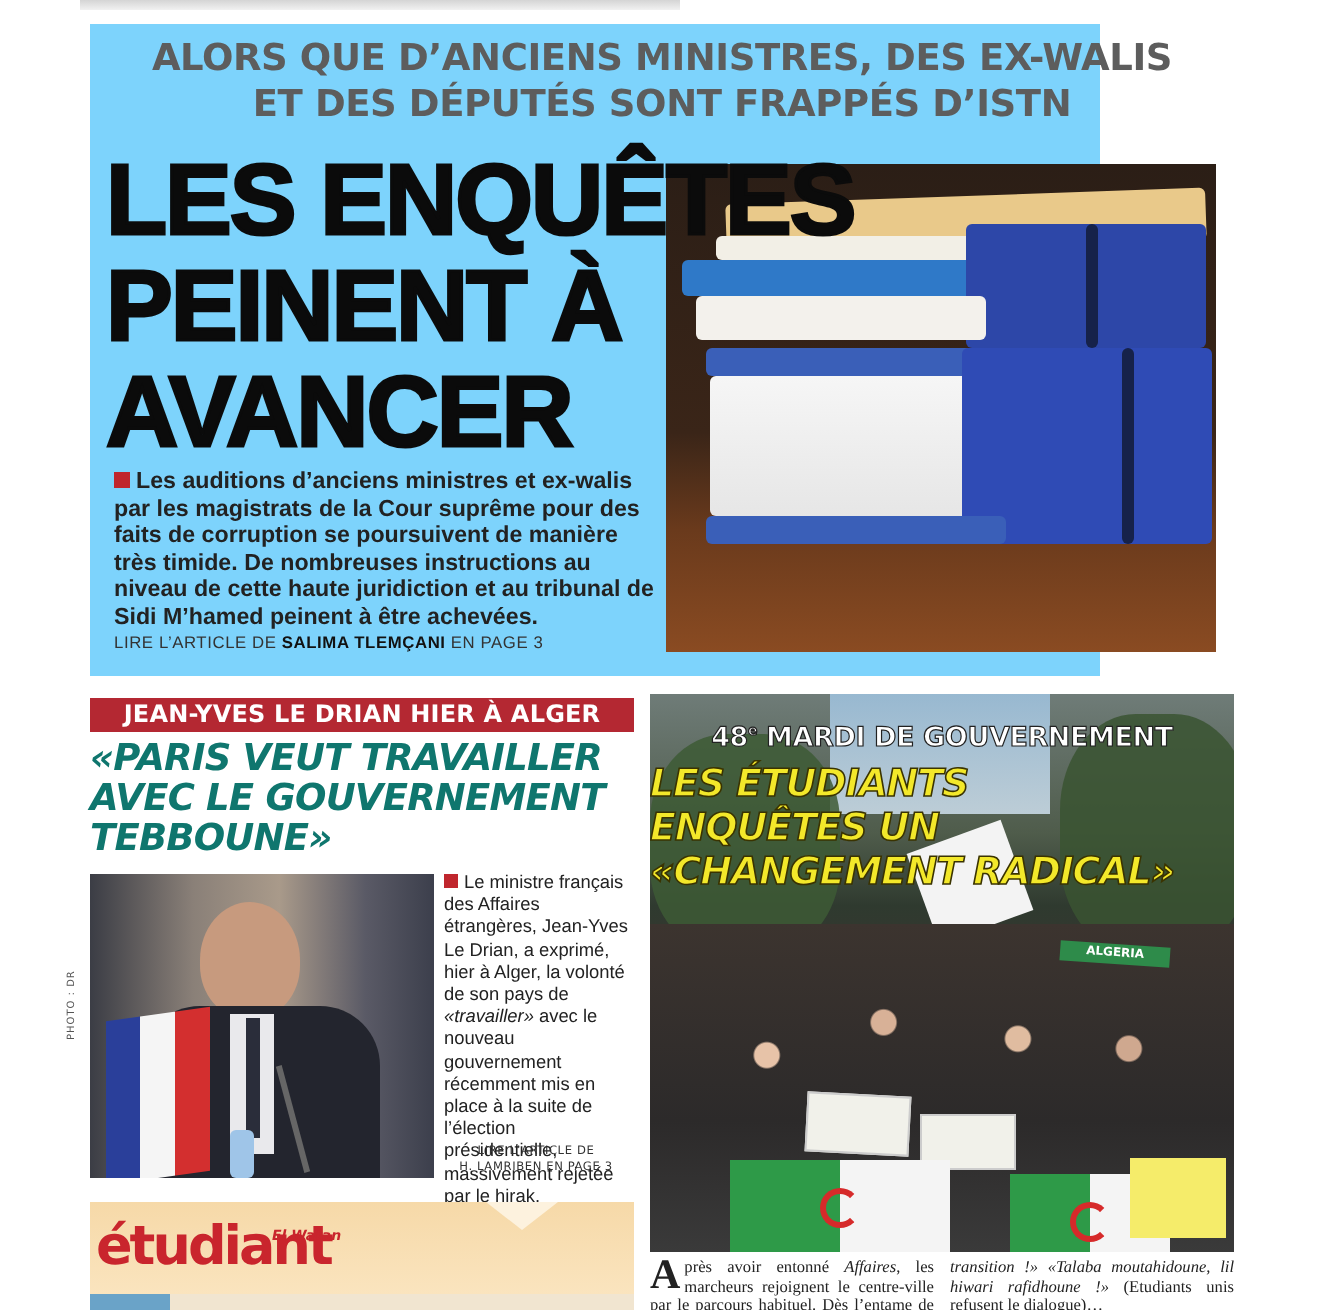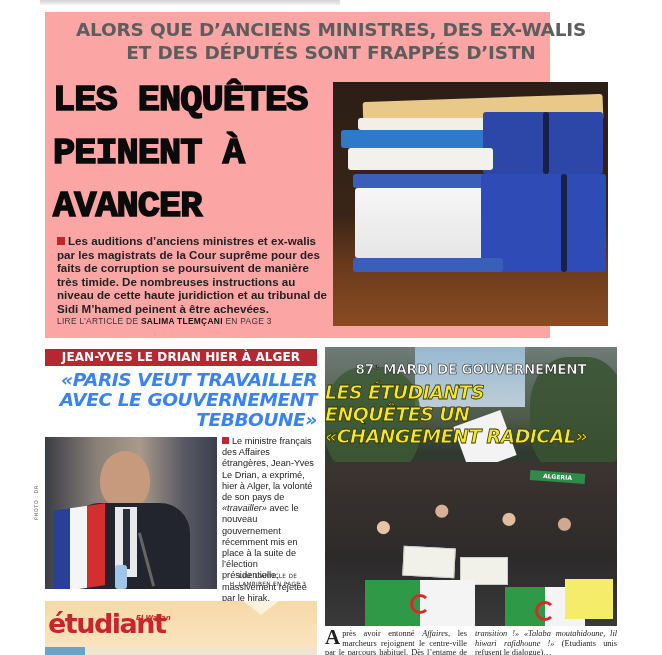--- a/index.html
+++ b/index.html
@@ -2,37 +2,37 @@
 <html><head>
   <meta charset="utf-8">
   <style>
     * { margin: 0; padding: 0; box-sizing: border-box; }
     html, body { width: 662px; height: 655px; background: #ffffff; overflow: hidden; }
     body { position: relative; font-family: "DejaVu Sans", "Liberation Sans", sans-serif; }
 
     .top-strip { position: absolute; left: 40px; top: 0; width: 300px; height: 5px; background: linear-gradient(#b8b8b8,#e8e8e8); opacity: .6; }
 
     
-    .lead { position: absolute; left: 45px; top: 12px; width: 505px; height: 326px; background: #fca5a5; padding-left: 48px; }
+    .lead { position: absolute; left: 45px; top: 12px; width: 505px; height: 326px; background: #7dd3fc; padding-left: 48px; }
     .lead-kicker { position: absolute; left: 0; top: 6px; width: 572px; text-align: center; font-family: "DejaVu Sans", sans-serif; font-weight: bold; color: #5d5d5d; font-size: 18.5px; line-height: 23px; letter-spacing: -0.2px; }
     .lead-photo { position: absolute; left: 288px; top: 70px; width: 275px; height: 244px; overflow: hidden; background: linear-gradient(#2b1e16 0%, #3a2518 55%, #6a3a1c 75%, #8a4b22 100%); }
-    .lead-title { position: absolute; left: 8px; top: 62px; font-family: Liberation Mono, monospace; font-weight: 900; color: #0b0b0b; font-size: 37px; line-height: 53px; letter-spacing: -1px; -webkit-text-stroke: 1.6px #0b0b0b; z-index: 3; }
+    .lead-title { position: absolute; left: 8px; top: 62px; font-family: Liberation Sans, sans-serif; font-weight: 900; color: #0b0b0b; font-size: 50px; line-height: 53px; letter-spacing: -1px; -webkit-text-stroke: 1.6px #0b0b0b; z-index: 3; }
     .lead-title span { display: block; }
     .lead-title .l1 { text-shadow: 0 0 0 #000; }
     .lead-body { position: absolute; left: 12px; top: 222px; width: 276px; font-family: Liberation Sans, sans-serif; font-size: 11.6px; line-height: 13.6px; color: #222; font-weight: 600; }
     .red-square { display: inline-block; width: 8px; height: 8px; background: #c0262d; margin-right: 3px; vertical-align: 0px; }
     .lead-readmore { position: absolute; left: 12px; top: 304px; font-family: "Liberation Sans", sans-serif; font-size: 8.4px; color: #333; letter-spacing: .3px; }
     .lead-readmore b { color: #111; }
 
     
     .folder { position: absolute; border-radius: 3px; }
 
     
     .drian-banner { position: absolute; left: 45px; top: 349px; width: 272px; height: 17px; background: #b42832; color: #ffffff; font-family: "DejaVu Sans", sans-serif; font-weight: bold; font-size: 12px; line-height: 17px; text-align: center; letter-spacing: .1px; }
-    .drian-title { position: absolute; left: 45px; top: 370px; width: 272px; text-align: right; font-family: "DejaVu Sans", sans-serif; font-weight: bold; font-style: italic; font-size: 18.5px; line-height: 20px; color: #3b82f6; letter-spacing: -0.4px; }
+    .drian-title { position: absolute; left: 45px; top: 370px; width: 272px; text-align: left; font-family: "DejaVu Sans", sans-serif; font-weight: bold; font-style: italic; font-size: 18.5px; line-height: 20px; color: #0f766e; letter-spacing: -0.4px; }
     .drian-photo { position: absolute; left: 45px; top: 437px; width: 172px; height: 152px; overflow: hidden; background: linear-gradient(90deg,#3b3d45 0%,#8a8078 30%,#a99a8a 55%,#5a5a66 80%,#3c3f4c 100%); }
     .photo-credit { position: absolute; left: 33px; top: 520px; font-size: 5px; color: #555; transform: rotate(-90deg); transform-origin: left top; letter-spacing: .5px; }
     .drian-body { position: absolute; left: 222px; top: 436px; width: 92px; font-family: "Liberation Sans", sans-serif; font-size: 9.2px; line-height: 11.2px; color: #222; }
     .drian-body i { font-style: italic; }
     .drian-readmore { position: absolute; left: 222px; top: 573px; width: 92px; text-align: center; font-size: 5.8px; line-height: 7.5px; color: #333; letter-spacing: .3px; }
 
     
     .etudiant { position: absolute; left: 45px; top: 601px; width: 272px; height: 54px; background: linear-gradient(#f6d9a8, #fbe6c2); }
     .etudiant-chev { position: absolute; right: 38px; top: 0; width: 0; height: 0; border-left: 18px solid transparent; border-right: 18px solid transparent; border-top: 14px solid #fdf2de; }
     .etudiant-logo { position: absolute; left: 3px; top: 7px; font-family: "DejaVu Sans", sans-serif; font-weight: 900; font-size: 27px; color: #c9252d; letter-spacing: -1.5px; }
@@ -155,21 +155,21 @@
       <div class="w"></div>
       <div class="cres"></div>
     </div>
   <div class="flag" style="left:180px;top:240px;width:80px;">
       <div class="g"></div>
       <div class="w"></div>
       <div class="cres"></div>
     </div>
   <div class="sign-yellow" style="left:240px;top:232px;width:48px;height:40px;"></div>
 
-  <div class="students-kicker"><span>87</span><sup>e</sup><span> MARDI DE GOUVERNEMENT</span></div>
+  <div class="students-kicker"><span>48</span><sup>e</sup><span> MARDI DE GOUVERNEMENT</span></div>
   <h2 class="students-title">
     <div>LES ÉTUDIANTS</div>
     <div>ENQUÊTES UN</div>
     <div>«CHANGEMENT RADICAL»</div>
   </h2>
 </div>
 
 <div class="students-body">
   <span class="drop">A</span><span>près avoir entonné </span><i>Affaires</i><span>, les marcheurs rejoignent le centre-ville par le parcours habituel. Dès l’entame de la marche, </span><i>populaire, période de transition !» «Talaba moutahidoune, lil hiwari rafidhoune !»</i><span> (Etudiants unis refusent le dialogue)…</span>
 </div>

